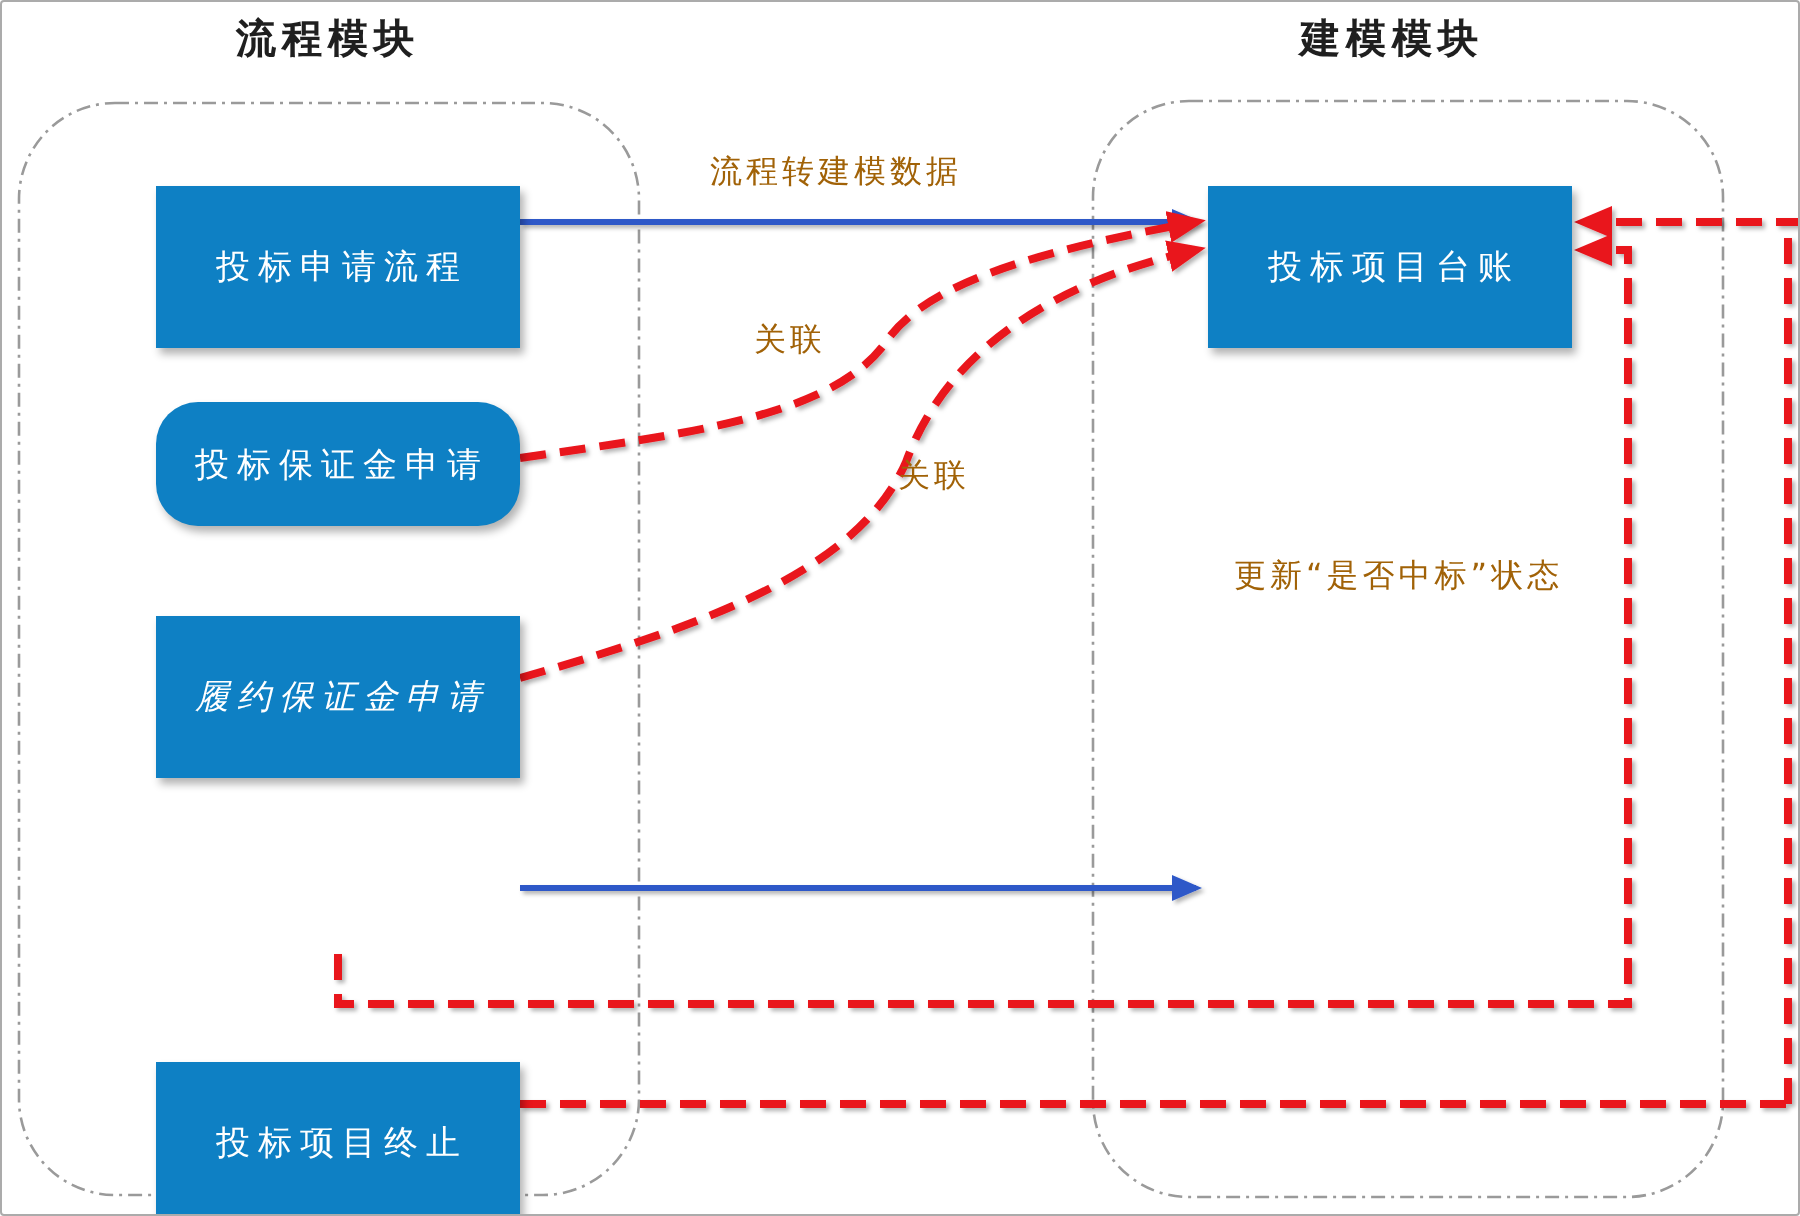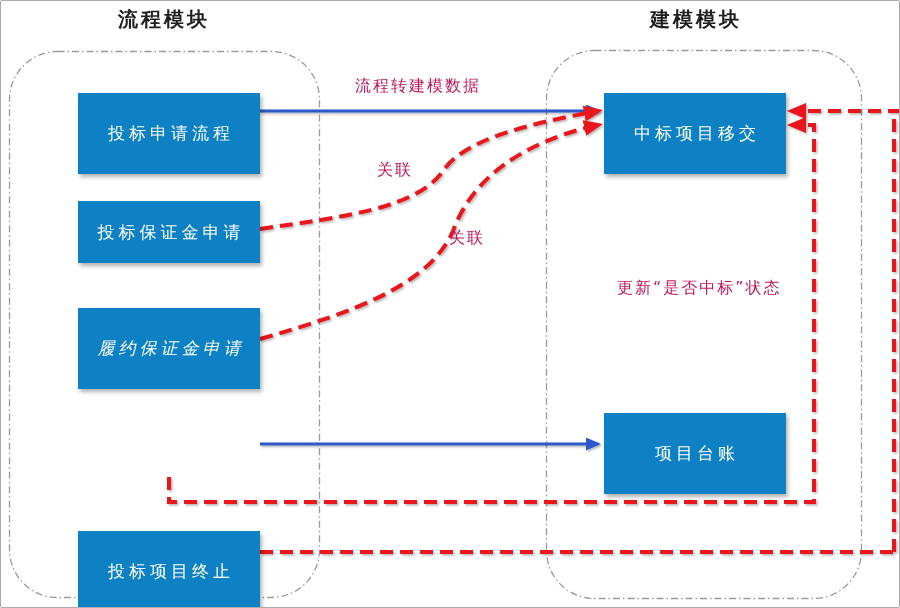--- a/index.html
+++ b/index.html
@@ -40,29 +40,29 @@
     display: flex;
     align-items: center;
     justify-content: center;
     font-size: 17px;
     letter-spacing: 4px;
     text-indent: 4px;
     box-shadow: 2px 3px 4px rgba(0,0,0,0.30);
     white-space: nowrap;
   }
   .n-l1 { left: 77px;  top: 92px;  }
-  .n-l2 { left: 77px;  top: 200px; height: 62px; }
+  .n-l2 { left: 77px;  top: 200px; height: 62px; border-radius: 21px; }
   .n-l3 { left: 77px;  top: 307px; font-style: italic; }
   .n-l4 { left: 77px;  top: 412px; }
   .n-l5 { left: 77px;  top: 530px; }
   .n-r1 { left: 603px; top: 92px;  }
   .n-r2 { left: 603px; top: 412px; }
   .edge-label {
     position: absolute;
-    color: #be185d;
+    color: #a16207;
     font-size: 16px;
     letter-spacing: 2px;
     white-space: nowrap;
     text-align: center;
   }
   .lbl-flow   { left: 354px; top: 75px;  }
   .lbl-assoc1 { left: 376px; top: 159px; }
   .lbl-assoc2 { left: 448px; top: 227px; }
   .lbl-update { left: 616px; top: 277px; }
 </style>
@@ -103,21 +103,20 @@
   </svg>
 
   <div class="module-title title-process">流程模块</div>
   <div class="module-title title-modeling">建模模块</div>
 
   <div class="node n-l1">投标申请流程</div>
   <div class="node n-l2">投标保证金申请</div>
   <div class="node n-l3">履约保证金申请</div>
   <div class="node n-l5">投标项目终止</div>
 
-  <div class="node n-r1">中标项目移交</div>
-  <div class="node n-r2">项目台账</div>
+  <div class="node n-r1">投标项目台账</div>
 
   <div class="edge-label lbl-flow">流程转建模数据</div>
   <div class="edge-label lbl-assoc1">关联</div>
   <div class="edge-label lbl-assoc2">关联</div>
   <div class="edge-label lbl-update">更新“是否中标”状态</div>
 
 </div>
 
 </body></html>

